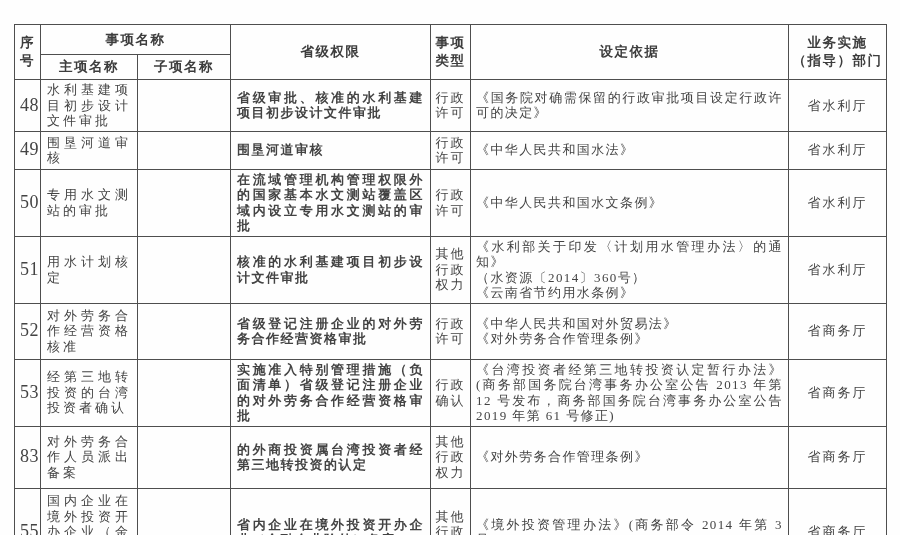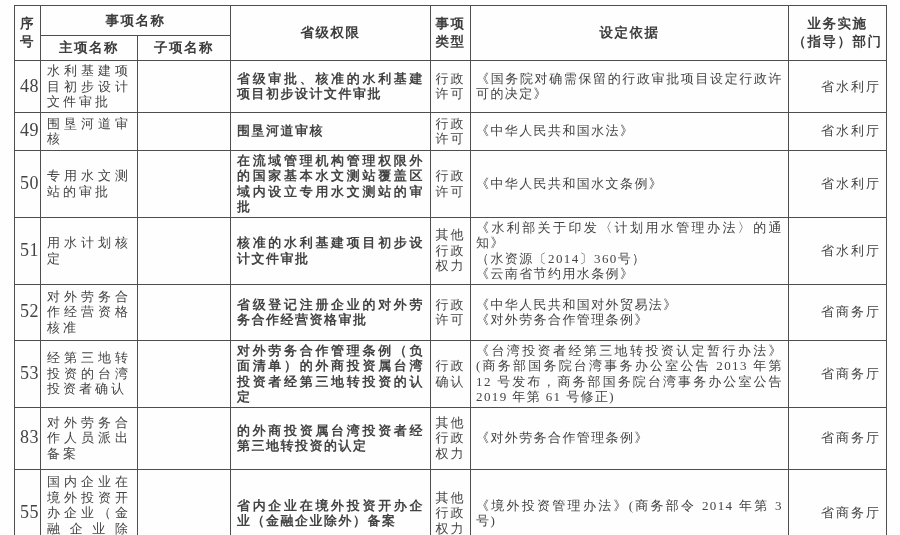--- a/index.html
+++ b/index.html
@@ -7,21 +7,21 @@
     padding: 0;
     background: #ffffff;
     width: 900px;
     height: 535px;
     overflow: hidden;
   }
   .page {
     box-sizing: border-box;
     width: 900px;
     height: 535px;
-    padding: 5px 13px 7px 14px;
+    padding: 24px 13px 7px 14px;
     background: #fefefe;
   }
   table.gov-table {
     border-collapse: collapse;
     table-layout: fixed;
     width: 872px;
     font-family: "Liberation Serif", "DejaVu Serif", serif;
     color: #434343;
   }
   .gov-table th, .gov-table td {
@@ -48,21 +48,21 @@
     font-size: 13px;
     line-height: 15.5px;
     padding: 2px 5px;
   }
   td.c-no   { text-align: center; letter-spacing: 0.5px; font-size: 18px; }
   td.c-main { text-align: justify; letter-spacing: 3px; padding: 2px 6px; }
   td.c-sub  { letter-spacing: 3px; }
   td.c-auth { text-align: justify; letter-spacing: 1.5px; padding: 2px 6px; font-weight: bold; }
   td.c-type { text-align: center; letter-spacing: 2px; padding: 2px 3px; }
   td.c-basis{ text-align: justify; letter-spacing: 1.4px; white-space: pre-line; padding: 2px 5px; }
-  td.c-dept { text-align: right; letter-spacing: 2px; }
+  td.c-dept { text-align: center; letter-spacing: 2px; }
   
   #rows tr:nth-child(1) { height: 49px; }
   #rows tr:nth-child(2) { height: 38px; }
   #rows tr:nth-child(3) { height: 56px; }
   #rows tr:nth-child(4) { height: 51px; }
   #rows tr:nth-child(5) { height: 56px; }
   #rows tr:nth-child(6) { height: 62px; }
   #rows tr:nth-child(7) { height: 62px; }
   #rows tr:nth-child(8) { height: 88px; }
 </style>
@@ -141,21 +141,21 @@
     <td class="c-auth">省级登记注册企业的对外劳务合作经营资格审批</td>
     <td class="c-type">行政许可</td>
     <td class="c-basis">《中华人民共和国对外贸易法》
 《对外劳务合作管理条例》</td>
     <td class="c-dept">省商务厅</td>
   </tr>
         <tr>
     <td class="c-no">53</td>
     <td class="c-main">经第三地转投资的台湾投资者确认</td>
     <td class="c-sub"></td>
-    <td class="c-auth">对外劳务合作管理条例（负面清单）的外商投资属台湾投资者经第三地转投资的认定</td>
+    <td class="c-auth">实施准入特别管理措施（负面清单）省级登记注册企业的对外劳务合作经营资格审批</td>
     <td class="c-type">行政确认</td>
     <td class="c-basis">《台湾投资者经第三地转投资认定暂行办法》(商务部国务院台湾事务办公室公告 2013 年第 12 号发布，商务部国务院台湾事务办公室公告 2019 年第 61 号修正)</td>
     <td class="c-dept">省商务厅</td>
   </tr>
         <tr>
     <td class="c-no">83</td>
     <td class="c-main">对外劳务合作人员派出备案</td>
     <td class="c-sub"></td>
     <td class="c-auth">的外商投资属台湾投资者经第三地转投资的认定</td>
     <td class="c-type">其他行政权力</td>

